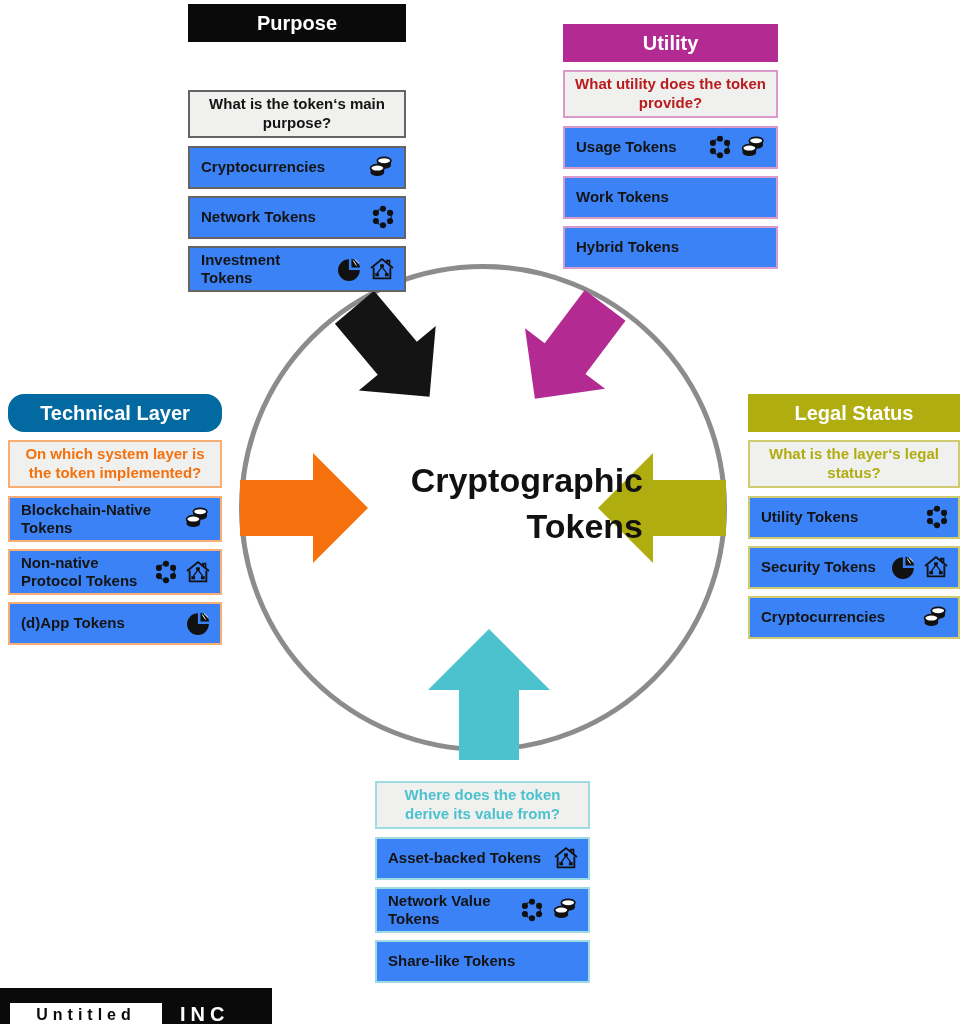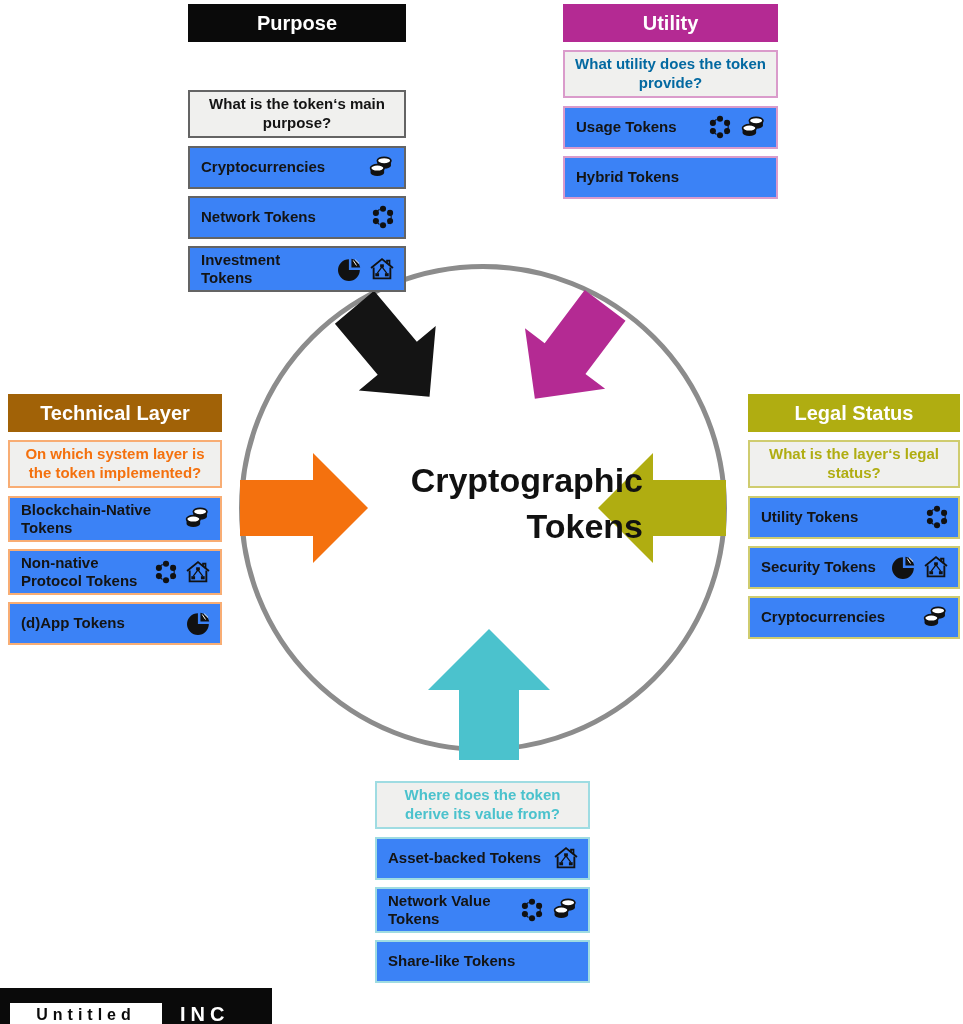--- a/index.html
+++ b/index.html
@@ -26,25 +26,25 @@
     font-weight:bold;font-size:15px;line-height:1.2;color:#141414;
   }
   .icons{display:flex;gap:7px;align-items:center;flex-shrink:0;margin-left:6px;}
   .icon svg{display:block;}
 
   
   .purpose .hdr{background:#0a0a0a;}
   .purpose .q{color:#141414;border-color:#646464;margin-top:48px;}
   .purpose .item{border-color:#646464;}
 
-  .utility .hdr{background:#b42a93;}
-  .utility .q{color:#0369a1;border-color:#da9bcb;}
+  .utility .hdr{background:#b42a93;margin-top:20px;}
+  .utility .q{color:#b91c1c;border-color:#da9bcb;}
   .utility .item{border-color:#da9bcb;}
 
-  .technical .hdr{background:#a16207;}
+  .technical .hdr{background:#0369a1;border-radius:16px;}
   .technical .q{color:#f4710e;border-color:#f8ad74;}
   .technical .item{border-color:#f8ad74;}
 
   .legal .hdr{background:#b0ad11;}
   .legal .q{color:#b0ad11;border-color:#cfcc6f;}
   .legal .item{border-color:#cfcc6f;}
 
   .value .hdr{background:#4bc2cd;}
   .value .q{color:#4bc2cd;border-color:#9fdce2;}
   .value .item{border-color:#9fdce2;}
@@ -208,20 +208,24 @@
             <svg viewBox="0 0 26 22" width="28" height="23">
               <path d="M9.5 4.5a6.5 3.2 0 0 1 13 0v4.5a6.5 3.2 0 0 1-13 0z" fill="#111"></path>
               <ellipse cx="16" cy="4.5" rx="6.5" ry="3.2" fill="#fff" stroke="#111" stroke-width="1.6"></ellipse>
               <path d="M3 11.5a6.5 3.2 0 0 1 13 0v4.5a6.5 3.2 0 0 1-13 0z" fill="#111"></path>
               <ellipse cx="9.5" cy="11.5" rx="6.5" ry="3.2" fill="#fff" stroke="#111" stroke-width="1.6"></ellipse>
             </svg>
           </span>
         </span>
     </div>
     <div class="item">
+      <span class="label">Work Tokens</span>
+      <span class="icons"></span>
+    </div>
+    <div class="item">
       <span class="label">Hybrid Tokens</span>
       <span class="icons"></span>
     </div>
   </div>
 
   <div class="section technical sec-technical">
     <div class="hdr">Technical Layer</div>
     <div class="q">On which system layer is the token implemented?</div>
     <div class="item">
       <span class="label">Blockchain-Native Tokens</span>

